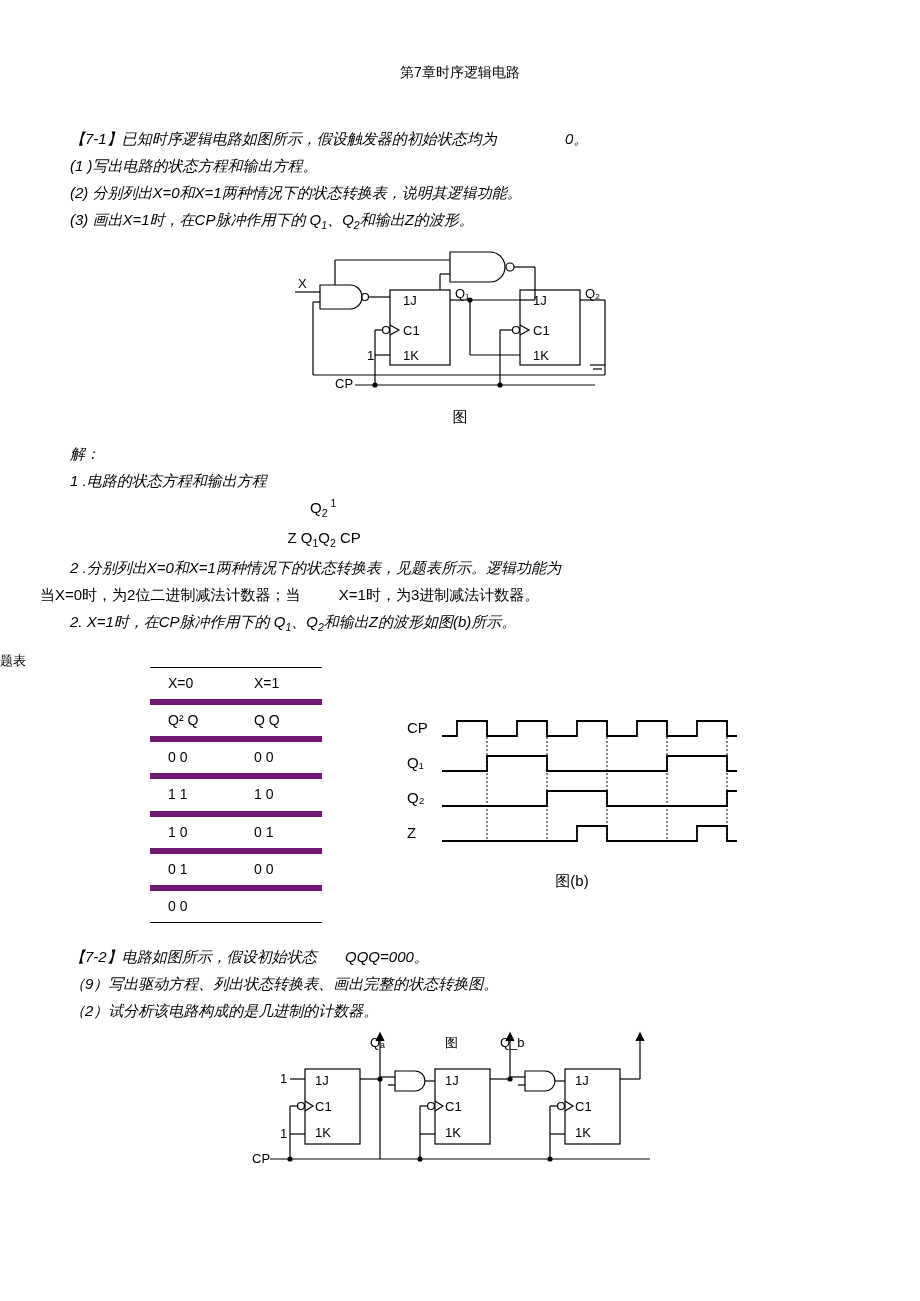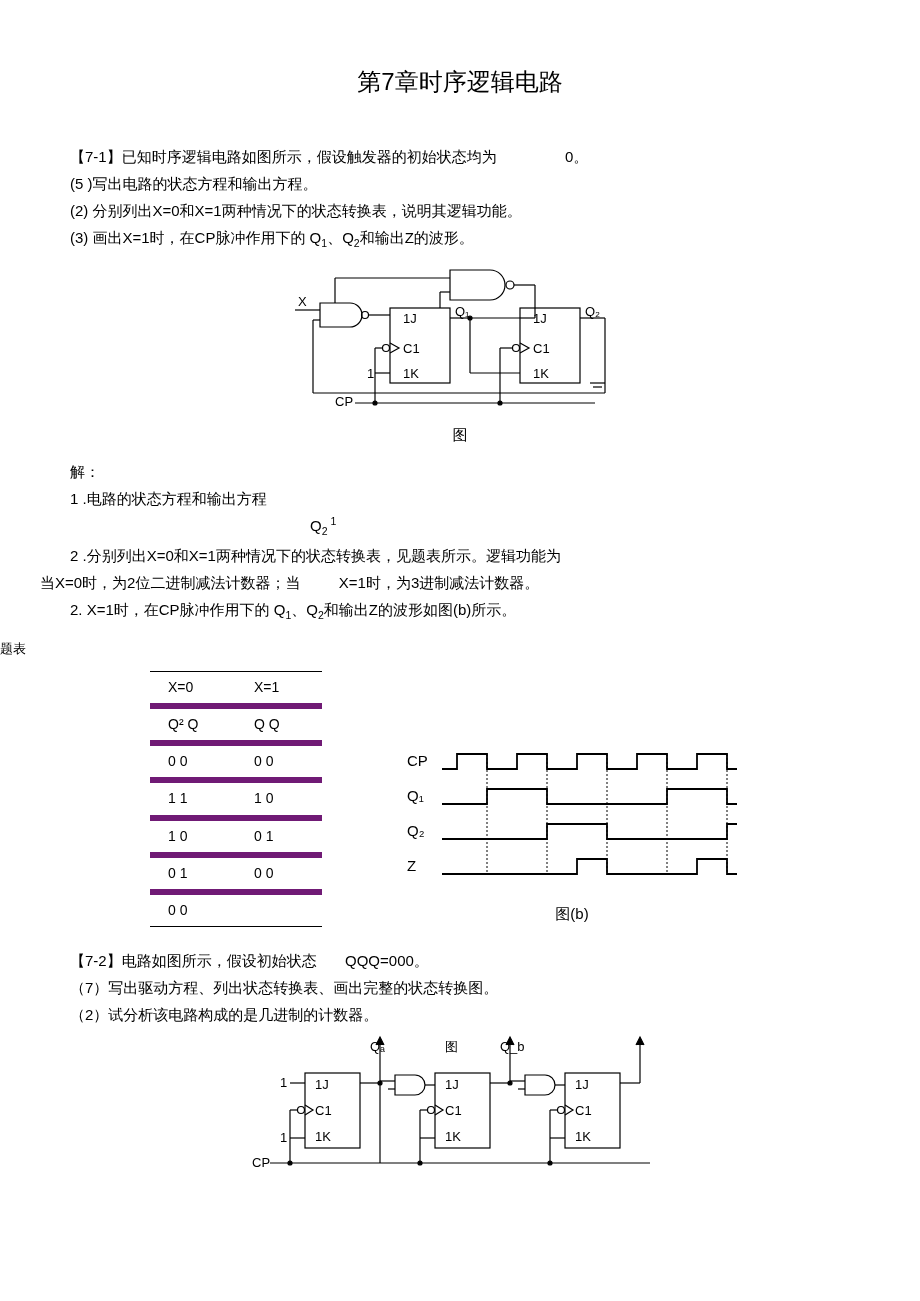--- a/index.html
+++ b/index.html
@@ -6,25 +6,26 @@
     font-family: "Microsoft YaHei", "SimSun", sans-serif;
     font-size: 15px;
     color: #000;
     margin: 0;
     padding: 60px 40px 40px 40px;
     width: 840px;
     line-height: 1.8;
   }
   .title {
     text-align: center;
-    font-size: 24px;
+    font-size: 14px;
     margin-bottom: 40px;
   }
   .indent {
     text-indent: 2em;
+    font-style: italic;
   }
   .sub {
     vertical-align: sub;
     font-size: 0.7em;
   }
   .sup {
     vertical-align: super;
     font-size: 0.7em;
   }
   .figure-center {
@@ -38,22 +39,22 @@
   .eq-block {
     margin-left: 18em;
     line-height: 1.9;
   }
   .side-label {
     position: absolute;
     font-size: 13px;
   }
   .bottom-row {
     display: flex;
-    align-items: flex-end;
-    margin-top: 36px;
+    align-items: center;
+    margin-top: 20px;
     position: relative;
   }
   .state-table {
     border-collapse: collapse;
     margin-left: 110px;
     font-size: 14px;
   }
   .state-table td {
     border-top: 6px solid #701a75;
     border-bottom: 1px solid #000;
@@ -80,21 +81,21 @@
 <body>
 
 <div class="title">第7章时序逻辑电路</div>
 
 <div class="indent">
   <span>【7-1】已知时序逻辑电路如图所示，假设触发器的初始状态均为</span>
   <span style="display:inline-block; width:60px;"></span>
   <span>0。</span>
 </div>
 
-<div class="indent">(5 )写出电路的状态方程和输出方程。</div>
+<div class="indent">(1 )写出电路的状态方程和输出方程。</div>
 <div class="indent">(2)   分别列出X=0和X=1两种情况下的状态转换表，说明其逻辑功能。</div>
 <div class="indent">
   <span>(3)   画出X=1时，在CP脉冲作用下的 Q</span><span class="sub">1</span><span>、Q</span><span class="sub">2</span><span>和输出Z的波形。</span>
 </div>
 
 <div class="figure-center">
 <svg width="330" height="150" viewBox="0 0 330 150">
   <g stroke="#000" stroke-width="1.2" fill="none">
 
     <path d="M 155 12 L 195 12 A 15 15 0 0 1 195 42 L 155 42 Z"></path>
@@ -158,20 +159,21 @@
   </g>
 </svg>
 </div>
 <div class="figure-label">图</div>
 
 <div class="indent">解：</div>
 <div class="indent">1 .电路的状态方程和输出方程</div>
 
 <div class="eq-block">
   <div><span>Q</span><span class="sub">2</span><span class="sup"> 1</span></div>
+  <div style="margin-left:-1.5em;"><span>Z Q</span><span class="sub">1</span><span>Q</span><span class="sub">2</span>&nbsp;<span>CP</span></div>
 </div>
 
 <div class="indent">2  .分别列出X=0和X=1两种情况下的状态转换表，见题表所示。逻辑功能为</div>
 <div>
   <span>当X=0时，为2位二进制减法计数器；当</span>
   <span style="display:inline-block; width:30px;"></span>
   <span>X=1时，为3进制减法计数器。</span>
 </div>
 
 <div class="indent">
@@ -247,21 +249,21 @@
   </div>
 </div>
 
 <div style="height:20px;"></div>
 
 <div class="indent">
   <span>【7-2】电路如图所示，假设初始状态</span>
   <span style="display:inline-block; width:20px;"></span>
   <span>QQQ=000。</span>
 </div>
-<div class="indent">（7）写出驱动方程、列出状态转换表、画出完整的状态转换图。</div>
+<div class="indent">（9）写出驱动方程、列出状态转换表、画出完整的状态转换图。</div>
 <div class="indent">（2）试分析该电路构成的是几进制的计数器。</div>
 
 <div class="figure-center">
 <svg width="420" height="150" viewBox="0 0 420 150">
   <g stroke="#000" stroke-width="1.2" fill="none">
 
     <rect x="55" y="40" width="55" height="75"></rect>
     <rect x="185" y="40" width="55" height="75"></rect>
     <rect x="315" y="40" width="55" height="75"></rect>
 

